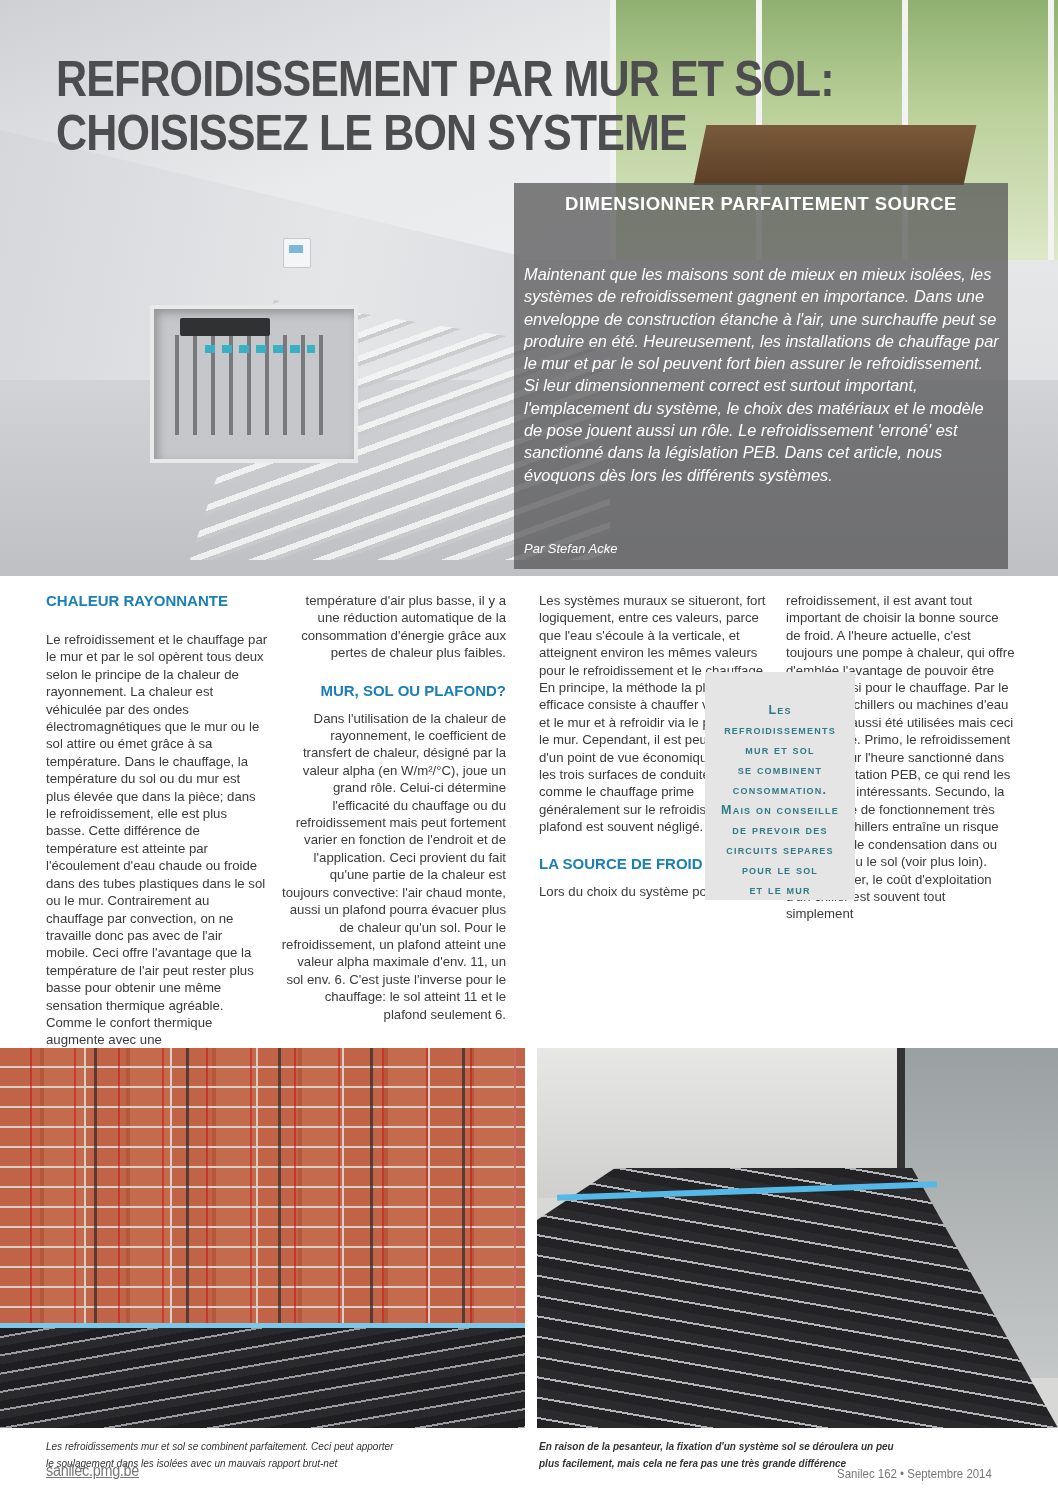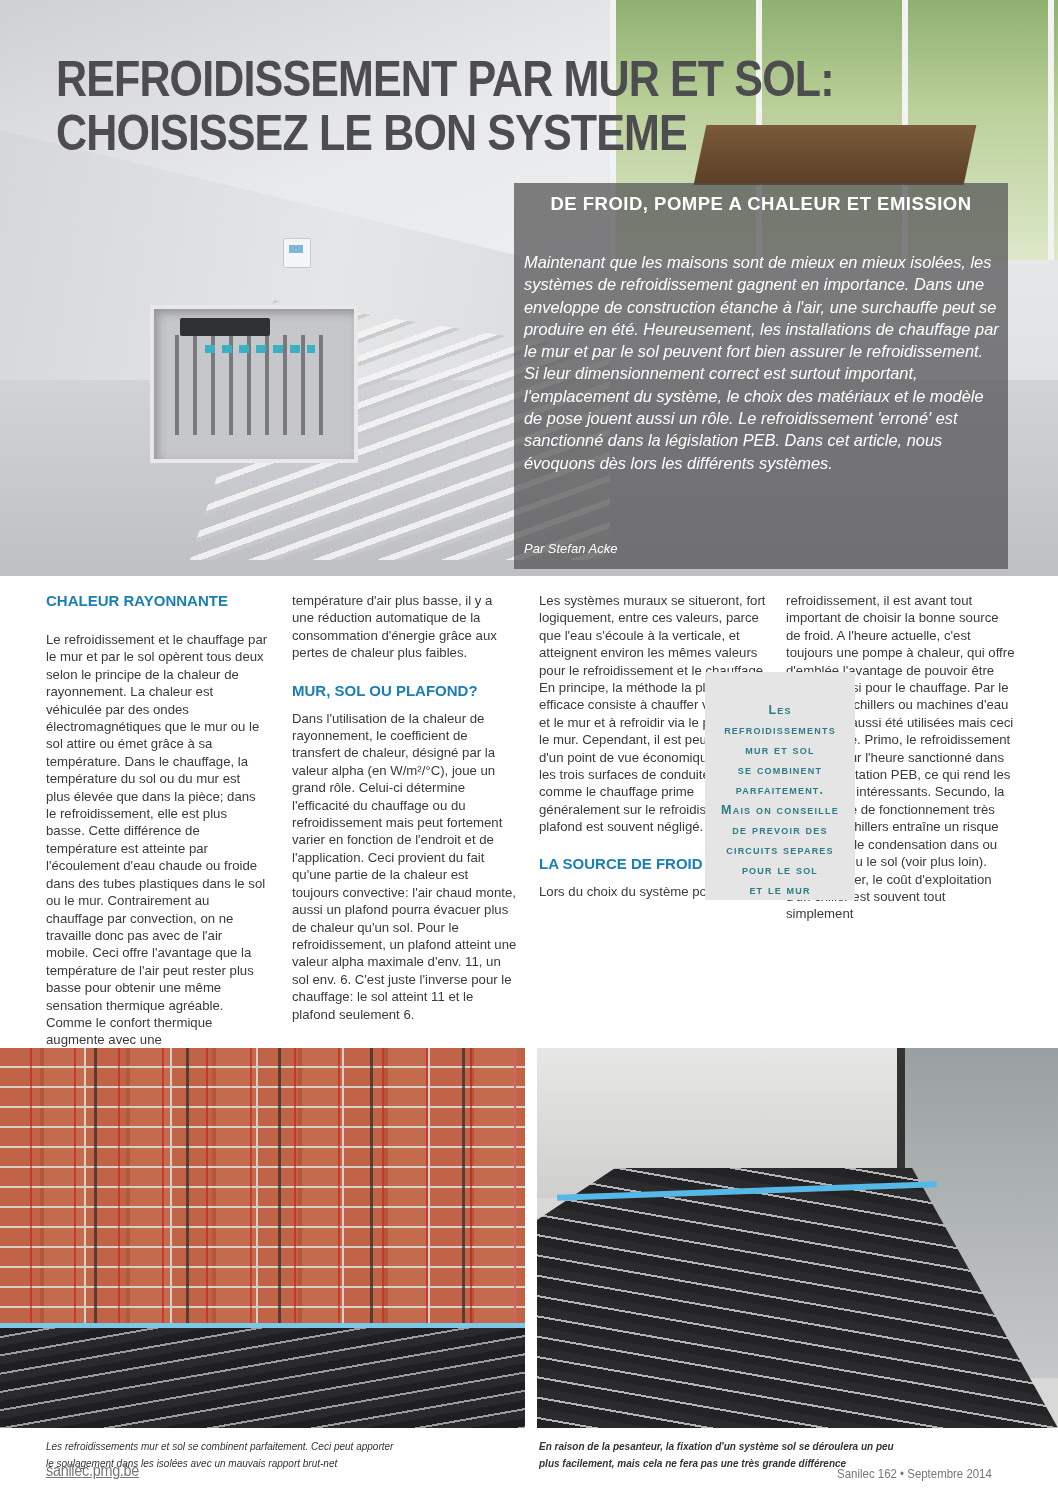--- a/index.html
+++ b/index.html
@@ -30,29 +30,29 @@
   .hero .thermostat { position:absolute; left:283px; top:238px; width:26px; height:28px; background:#f4f5f7; border:1px solid #c8c9cc; border-radius:2px; }
   .hero .thermostat::after { content:""; position:absolute; left:5px; top:6px; width:14px; height:8px; background:#7fb7d8; }
 
   .title { position:absolute; left:56px; top:52px; margin:0; font-family:"Liberation Sans", sans-serif; font-weight:700;
     font-size:50px; line-height:54px; color:#4d4d4f; letter-spacing:-1px; transform:scaleX(0.86); transform-origin:left top; text-transform:uppercase; }
   .title span { display:block; }
 
   .intro-box { position:absolute; left:514px; top:183px; width:494px; height:386px; background:rgba(80,80,82,0.72); }
   .intro-head { position:absolute; left:0; top:8px; width:494px; text-align:center; color:#fff; font-weight:700; font-size:18.5px; line-height:26px; letter-spacing:0.5px; }
   .intro-head span { display:block; }
-  .intro-text { position:absolute; left:10px; top:68px; width:478px; color:#fff; font-style:italic; font-size:16.4px; line-height:22.3px; }
+  .intro-text { position:absolute; left:10px; top:80px; width:478px; color:#fff; font-style:italic; font-size:16.4px; line-height:22.3px; }
   .intro-byline { position:absolute; left:10px; top:358px; color:#fff; font-style:italic; font-size:13px; }
 
   
   .col { position:absolute; top:592px; font-size:13.2px; line-height:17.4px; color:#3a3a3a; }
   .col p { margin:0; }
   .col h2 { margin:0; color:#1a7fb5; font-size:15px; font-weight:700; line-height:18px; text-transform:uppercase; }
   .c1 { left:46px; width:222px; }
-  .c2 { left:292px; width:226px; }
+  .c2 { left:280px; width:226px;text-align:right; }
   .c3 { left:539px; width:228px; }
   .c4 { left:786px; width:230px; }
   .c1 h2 { margin-bottom:21px; }
   .c2 h2 { margin:20px 0 10px; }
   .c3 h2 { margin:19px 0 10px; }
 
   .pull-quote { position:absolute; left:705px; top:672px; width:150px; height:228px; background:#e5e5e5;
     text-align:center; color:#2f7c86; font-weight:700; font-size:12.5px; line-height:20px; letter-spacing:1.2px; padding-top:28px; box-sizing:border-box; font-variant:small-caps; }
   .pull-quote span { display:block; }
 
@@ -107,21 +107,21 @@
   <div class="thermostat"></div>
 </div>
 
 <h1 class="title">
   <span>REFROIDISSEMENT PAR MUR ET SOL:</span>
   <span>CHOISISSEZ LE BON SYSTEME</span>
 </h1>
 
 <div class="intro-box">
   <div class="intro-head">
-    <span>DE FROID, POMPE A CHALEUR ET EMISSION</span>
+    <span>DIMENSIONNER PARFAITEMENT SOURCE</span>
   </div>
   <p class="intro-text" style="margin:0">Maintenant que les maisons sont de mieux en mieux isolées, les systèmes de refroidissement gagnent en importance. Dans une enveloppe de construction étanche à l'air, une surchauffe peut se produire en été. Heureusement, les installations de chauffage par le mur et par le sol peuvent fort bien assurer le refroidissement. Si leur dimensionnement correct est surtout important, l'emplacement du système, le choix des matériaux et le modèle de pose jouent aussi un rôle. Le refroidissement 'erroné' est sanctionné dans la législation PEB. Dans cet article, nous évoquons dès lors les différents systèmes.</p>
   <div class="intro-byline">Par Stefan Acke</div>
 </div>
 
 <div class="col c1">
   <h2>CHALEUR RAYONNANTE</h2>
   <p>Le refroidissement et le chauffage par le mur et par le sol opèrent tous deux selon le principe de la chaleur de rayonnement. La chaleur est véhiculée par des ondes électromagnétiques que le mur ou le sol attire ou émet grâce à sa température. Dans le chauffage, la température du sol ou du mur est plus élevée que dans la pièce; dans le refroidissement, elle est plus basse. Cette différence de température est atteinte par l'écoulement d'eau chaude ou froide dans des tubes plastiques dans le sol ou le mur. Contrairement au chauffage par convection, on ne travaille donc pas avec de l'air mobile. Ceci offre l'avantage que la température de l'air peut rester plus basse pour obtenir une même sensation thermique agréable. Comme le confort thermique augmente avec une</p>
 </div>
 
@@ -139,21 +139,21 @@
 
 <div class="col c4">
   <p>refroidissement, il est avant tout important de choisir la bonne source de froid. A l'heure actuelle, c'est toujours une pompe à chaleur, qui offre d'emblée l'avantage de pouvoir être utilisée aussi pour le chauffage. Par le passé, des chillers ou machines d'eau glacée ont aussi été utilisées mais ceci est dépassé. Primo, le refroidissement actif est pour l'heure sanctionné dans la réglementation PEB, ce qui rend les chillers peu intéressants. Secundo, la température de fonctionnement très froide des chillers entraîne un risque trop grand de condensation dans ou sur le mur ou le sol (voir plus loin). Pour terminer, le coût d'exploitation d'un chiller est souvent tout simplement</p>
 </div>
 
 <div class="pull-quote">
   <span>Les</span>
   <span>refroidissements</span>
   <span>mur et sol</span>
   <span>se combinent</span>
-  <span>parfaitement.</span>
+  <span>consommation.</span>
   <span>Mais on conseille</span>
   <span>de prevoir des</span>
   <span>circuits separes</span>
   <span>pour le sol</span>
   <span>et le mur</span>
 </div>
 
 <div class="photo photo-left">
   <div class="brick-wall"></div>
   <div class="brick-rails"></div>

